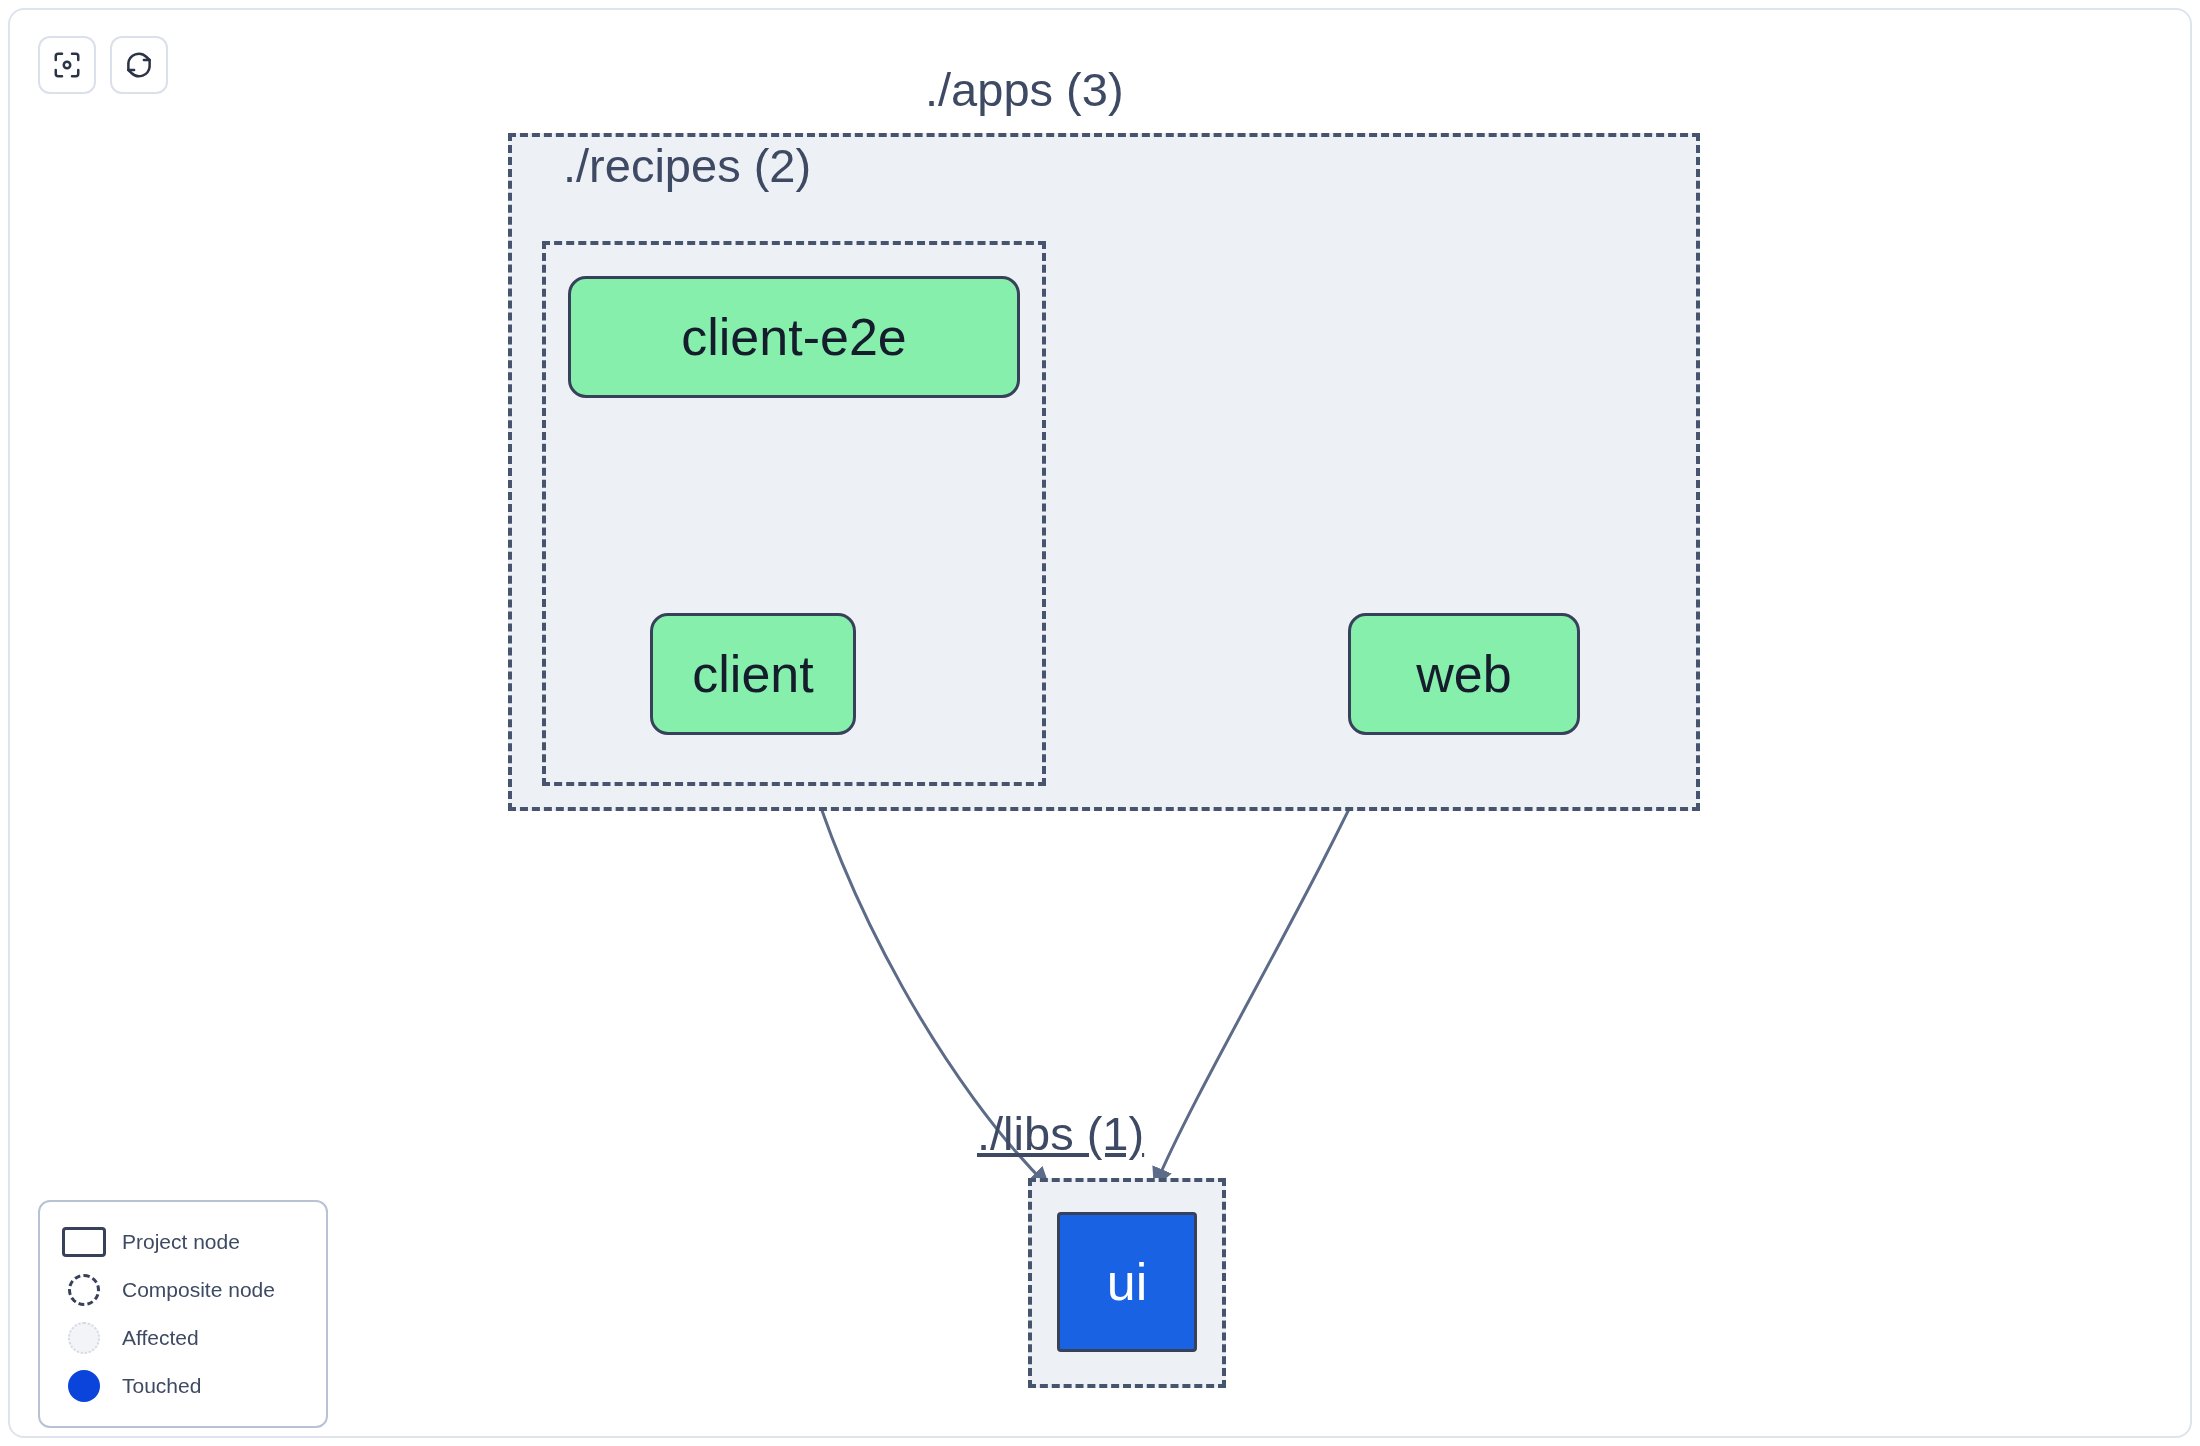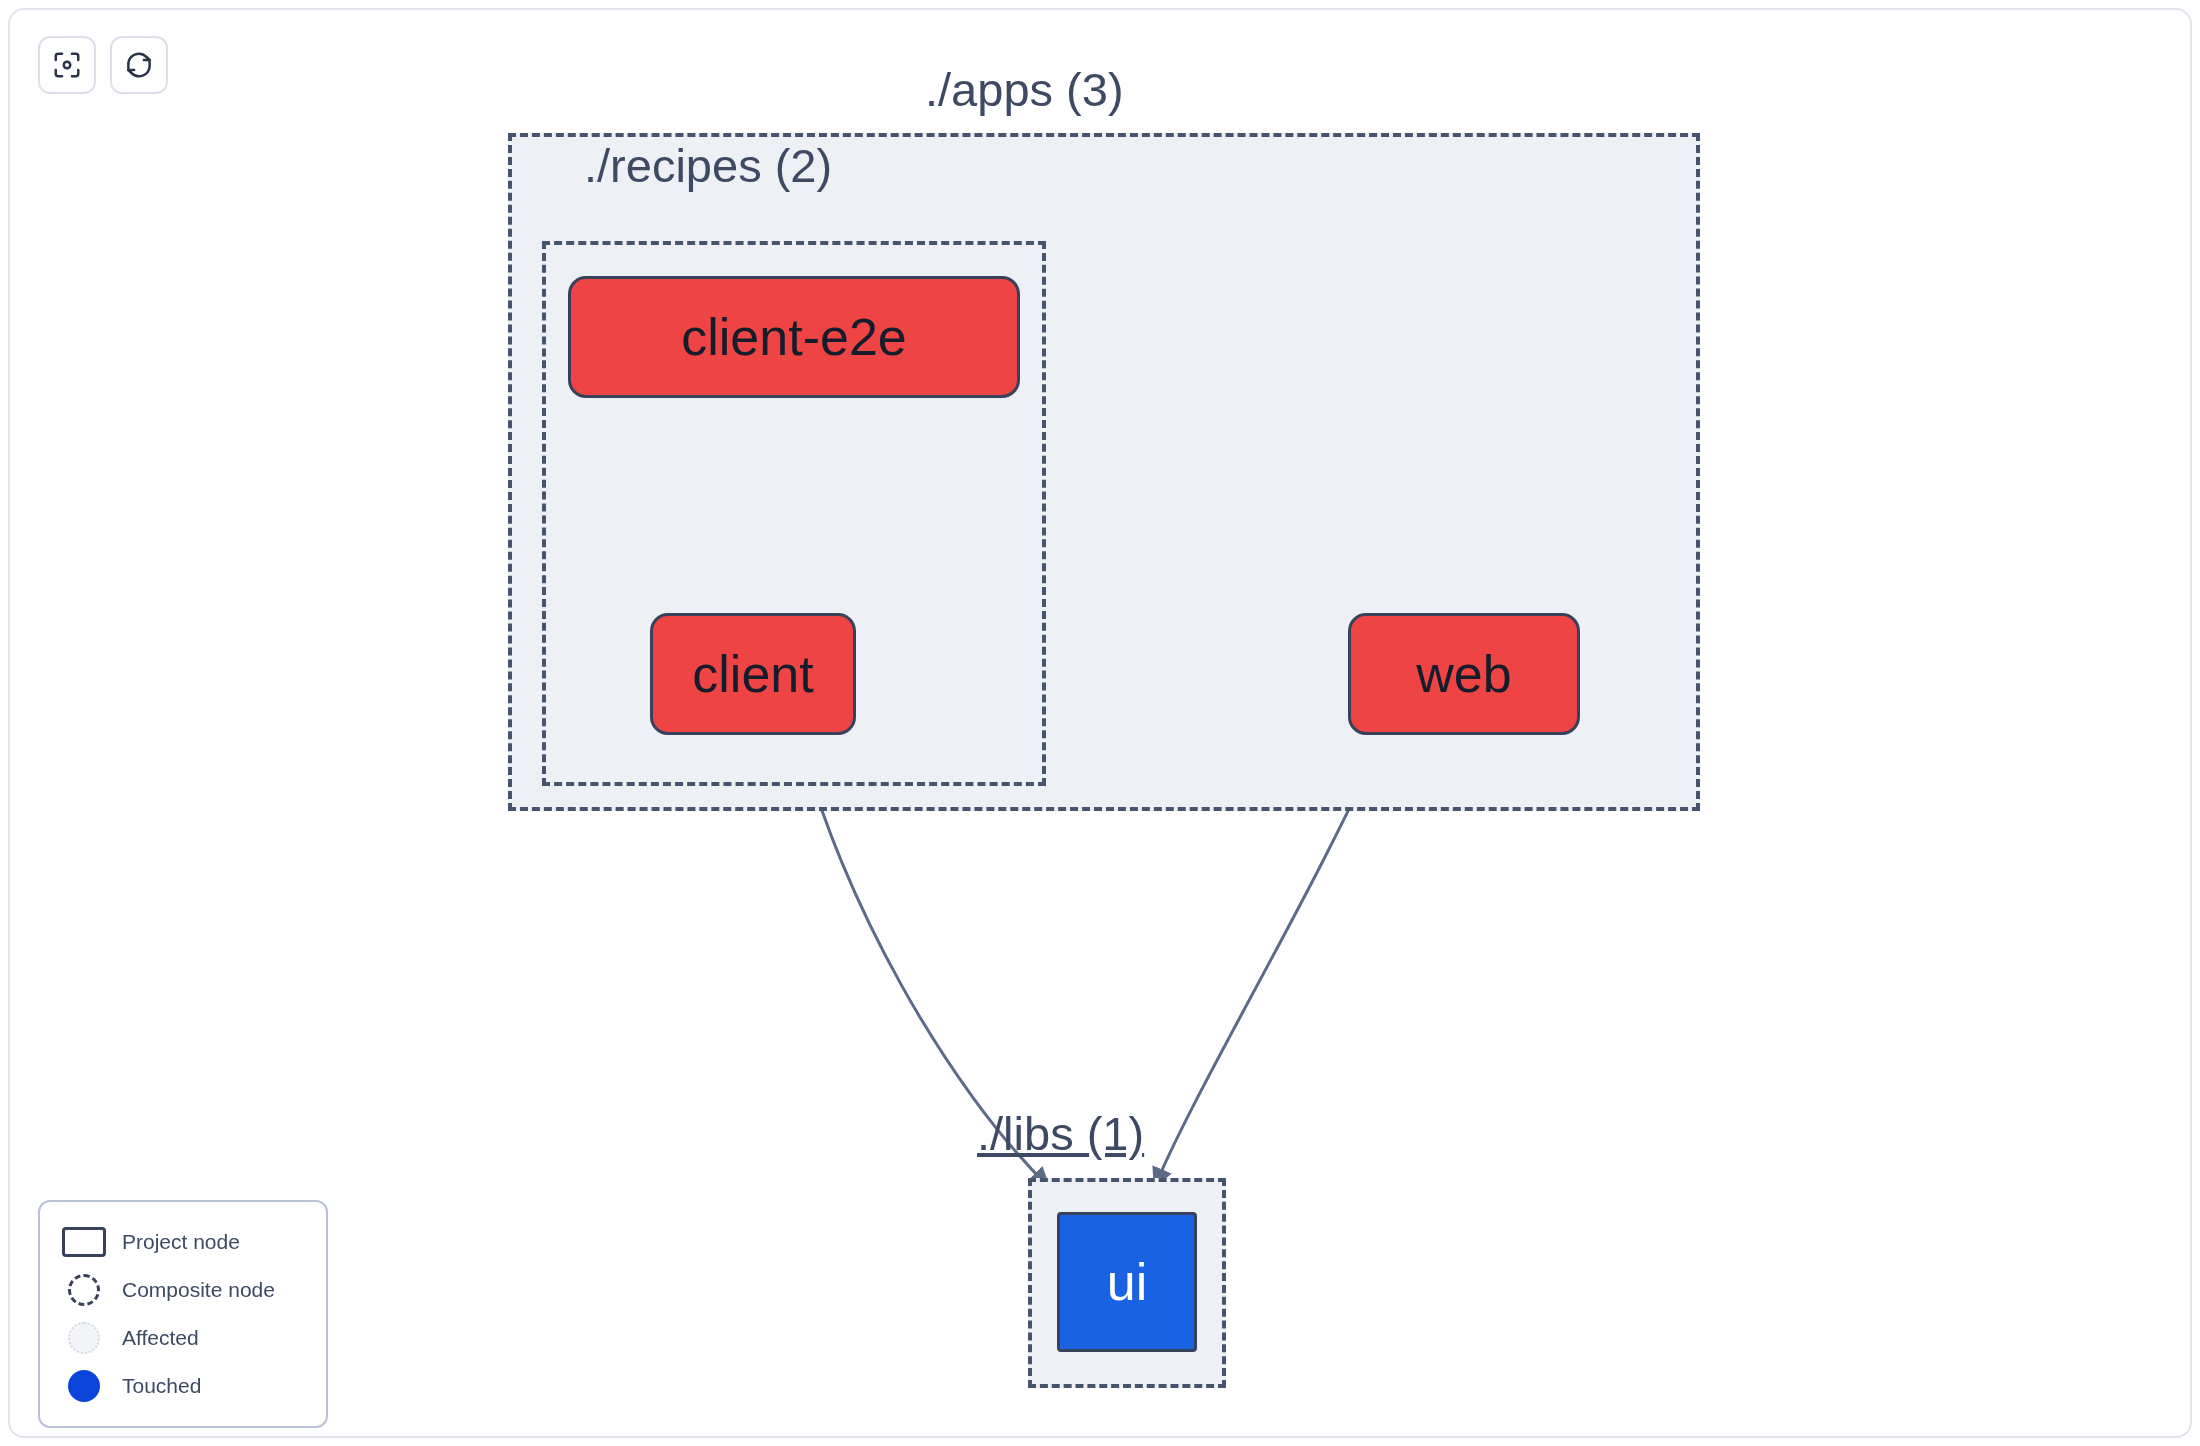--- a/index.html
+++ b/index.html
@@ -69,27 +69,27 @@
 
   .group-label {
     position: absolute;
     color: #3e4a63;
     font-size: 47px;
     line-height: 1;
     white-space: nowrap;
     z-index: 20;
   }
   #label-apps    { left: 925px;  top: 66px; }
-  #label-recipes { left: 584px;  top: 142px; }
+  #label-recipes { left: 563px;  top: 142px; }
   #label-libs    { left: 977px;  top: 1110px; text-decoration: underline; }
 
   
   .node {
     position: absolute;
-    background: #ef4444;
+    background: #86efac;
     border: 3px solid #37415a;
     border-radius: 18px;
     display: flex;
     align-items: center;
     justify-content: center;
     color: #151c2c;
     font-size: 52px;
     line-height: 1;
     white-space: nowrap;
     z-index: 25;

